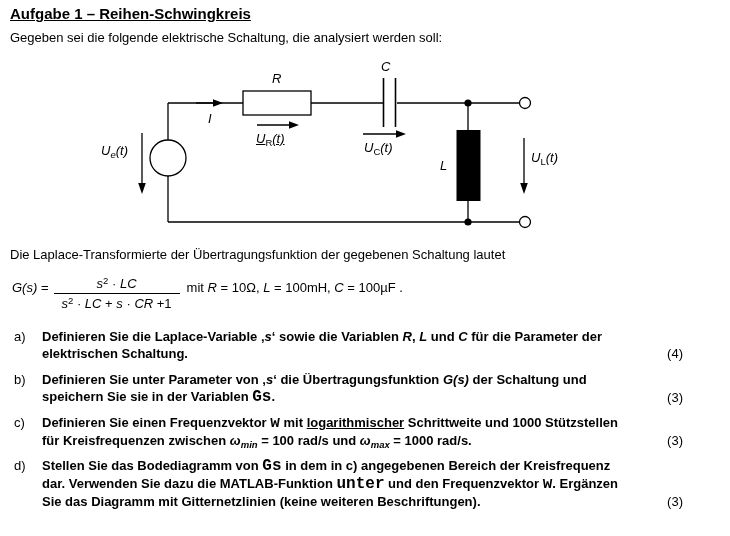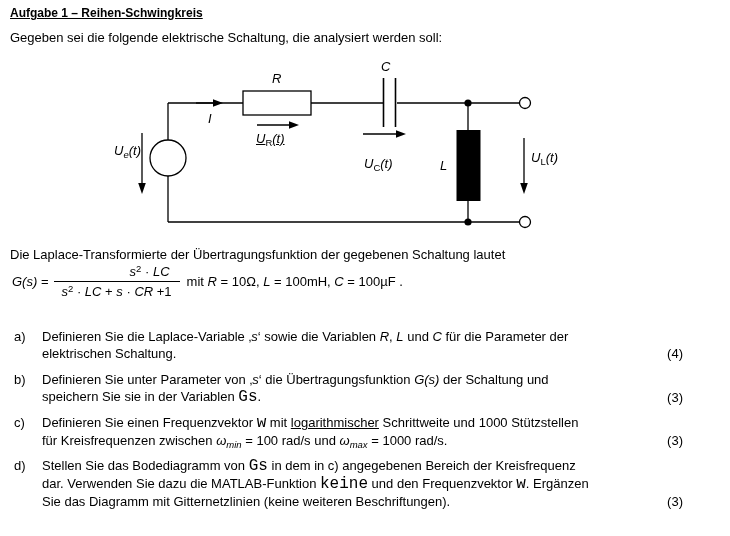--- a/index.html
+++ b/index.html
@@ -12,44 +12,44 @@
   .page{position:absolute;inset:0;width:730px;height:536px;background:#fff;}
 
   .it{font-style:italic;}
   .ul{text-decoration:underline;}
   .mono{font-family:"Liberation Mono","DejaVu Sans Mono",monospace;font-size:16px;}
   .sub{font-size:9.5px;vertical-align:-3px;line-height:0;}
   .sup{font-size:9.5px;vertical-align:4.5px;line-height:0;}
 
   .doc-title{
     position:absolute;left:10px;top:5px;
-    font-size:12px;font-weight:bold;text-decoration:underline;
+    font-size:15px;font-weight:bold;text-decoration:underline;
     white-space:nowrap;
   }
   .intro{position:absolute;left:10px;top:29px;white-space:nowrap;}
 
   
   .circuit{position:absolute;left:0;top:57px;width:730px;height:184px;}
   .circuit svg{position:absolute;left:0;top:0;}
   .clabel{position:absolute;white-space:nowrap;font-size:13px;}
 
   
   .laplace-line{position:absolute;left:10px;top:246px;white-space:nowrap;}
   .formula{position:absolute;left:12px;top:263px;display:flex;align-items:center;white-space:nowrap;}
-  .frac{display:inline-block;text-align:right;margin-left:5px;}
+  .frac{display:inline-block;text-align:center;margin-left:5px;margin-top:12px;}
   .frac .num{padding:0 10px 1px 10px;}
   .frac .den{border-top:1.2px solid #000;padding:1px 8px 0 8px;}
   .formula .mit{margin-left:7px;}
 
   
   .task{position:absolute;left:14px;width:702px;}
   .task-row{display:flex;}
   .task-label{width:28px;flex:0 0 28px;}
   .task-body{flex:1;}
-  .task-line{white-space:nowrap;}
+  .task-line{white-space:nowrap;font-weight:bold;}
   .task-points{position:absolute;right:33px;bottom:0;}
   #task-a{top:328px;}
   #task-b{top:371px;}
   #task-c{top:414px;}
   #task-d{top:457px;}
 </style>
 </head>
 <body>
 
 <div class="page">
@@ -110,26 +110,26 @@
         <path d="M142,76 V127" stroke="#000" stroke-width="1.3"></path>
         <polygon points="142,137 138.2,126 145.8,126" fill="#000"></polygon>
       </g>
 
       <g>
         <path d="M524,81 V127" stroke="#000" stroke-width="1.3"></path>
         <polygon points="524,137 520.2,126 527.8,126" fill="#000"></polygon>
       </g>
     </svg>
 
-    <div class="clabel" style="left:114px;top:85px;"><span class="it">U</span><span class="it sub">e</span><span class="it">(t)</span></div>
+    <div class="clabel" style="left:101px;top:85px;"><span class="it">U</span><span class="it sub">e</span><span class="it">(t)</span></div>
     <div class="clabel" style="left:208px;top:53px;"><span class="it">I</span></div>
     <div class="clabel" style="left:272px;top:13px;"><span class="it">R</span></div>
     <div class="clabel" style="left:256px;top:73px;text-decoration:underline;"><span class="it">U</span><span class="sub">R</span><span class="it">(t)</span></div>
     <div class="clabel" style="left:381px;top:1px;"><span class="it">C</span></div>
-    <div class="clabel" style="left:364px;top:82px;margin-top:16px;"><span class="it">U</span><span class="sub">C</span><span class="it">(t)</span></div>
+    <div class="clabel" style="left:364px;top:82px;"><span class="it">U</span><span class="sub">C</span><span class="it">(t)</span></div>
     <div class="clabel" style="left:440px;top:100px;"><span class="it">L</span></div>
     <div class="clabel" style="left:531px;top:92px;"><span class="it">U</span><span class="sub">L</span><span class="it">(t)</span></div>
   </div>
 
   <div class="laplace-line">Die Laplace-Transformierte der Übertragungsfunktion der gegebenen Schaltung lautet</div>
 
   <div class="formula">
     <span><span class="it">G(s)</span><span> =</span></span>
     <span class="frac">
       <span class="num" style="display:block;"><span class="it">s</span><span class="sup">2</span><span> · </span><span class="it">LC</span></span>
@@ -169,20 +169,20 @@
       </span>
     </div>
     <span class="task-points">(3)</span>
   </div>
 
   <div class="task" id="task-d">
     <div class="task-row">
       <span class="task-label">d)</span>
       <span class="task-body">
         <div class="task-line"><span>Stellen Sie das Bodediagramm von </span><span class="mono">Gs</span><span> in dem in c) angegebenen Bereich der Kreisfrequenz</span></div>
-        <div class="task-line"><span>dar. Verwenden Sie dazu die MATLAB-Funktion </span><span class="mono">keine</span><span> und den Frequenzvektor </span><span class="mono">w</span><span>. Ergänzen</span></div>
+        <div class="task-line"><span>dar. Verwenden Sie dazu die MATLAB-Funktion </span><span class="mono">unter</span><span> und den Frequenzvektor </span><span class="mono">w</span><span>. Ergänzen</span></div>
         <div class="task-line"><span>Sie das Diagramm mit Gitternetzlinien (keine weiteren Beschriftungen).</span></div>
       </span>
     </div>
     <span class="task-points">(3)</span>
   </div>
 
 </div>
 
 </body></html>

